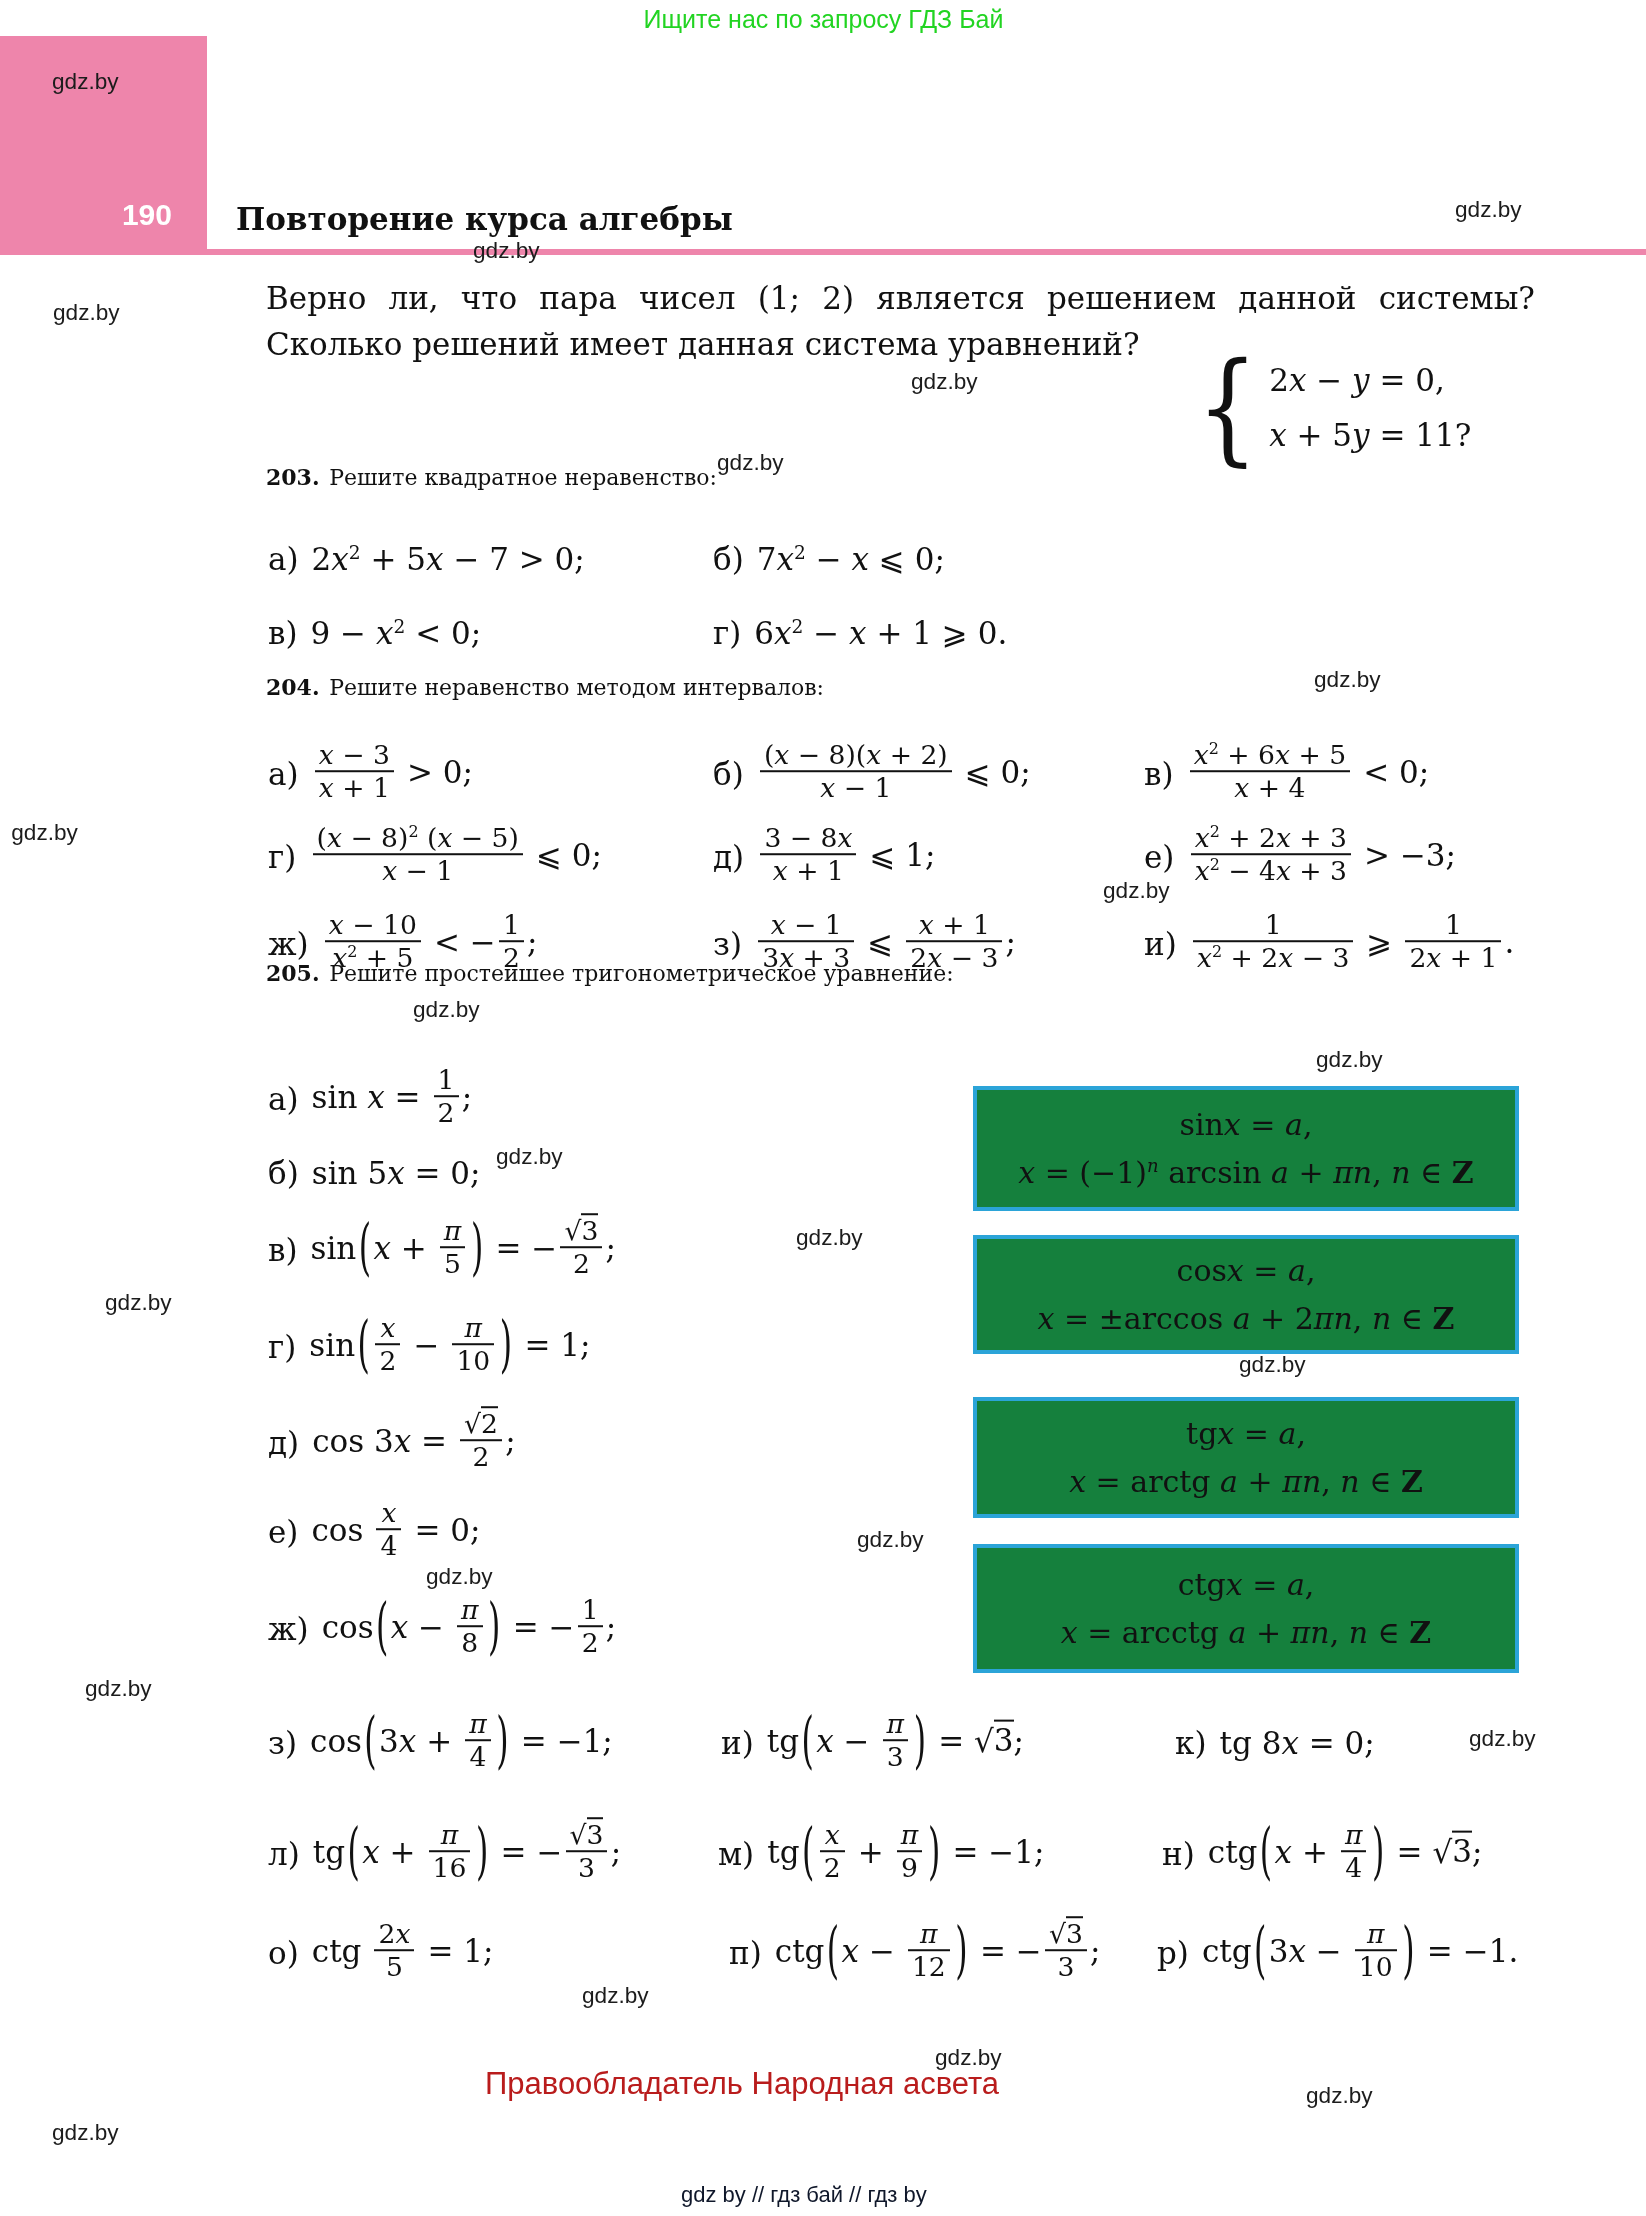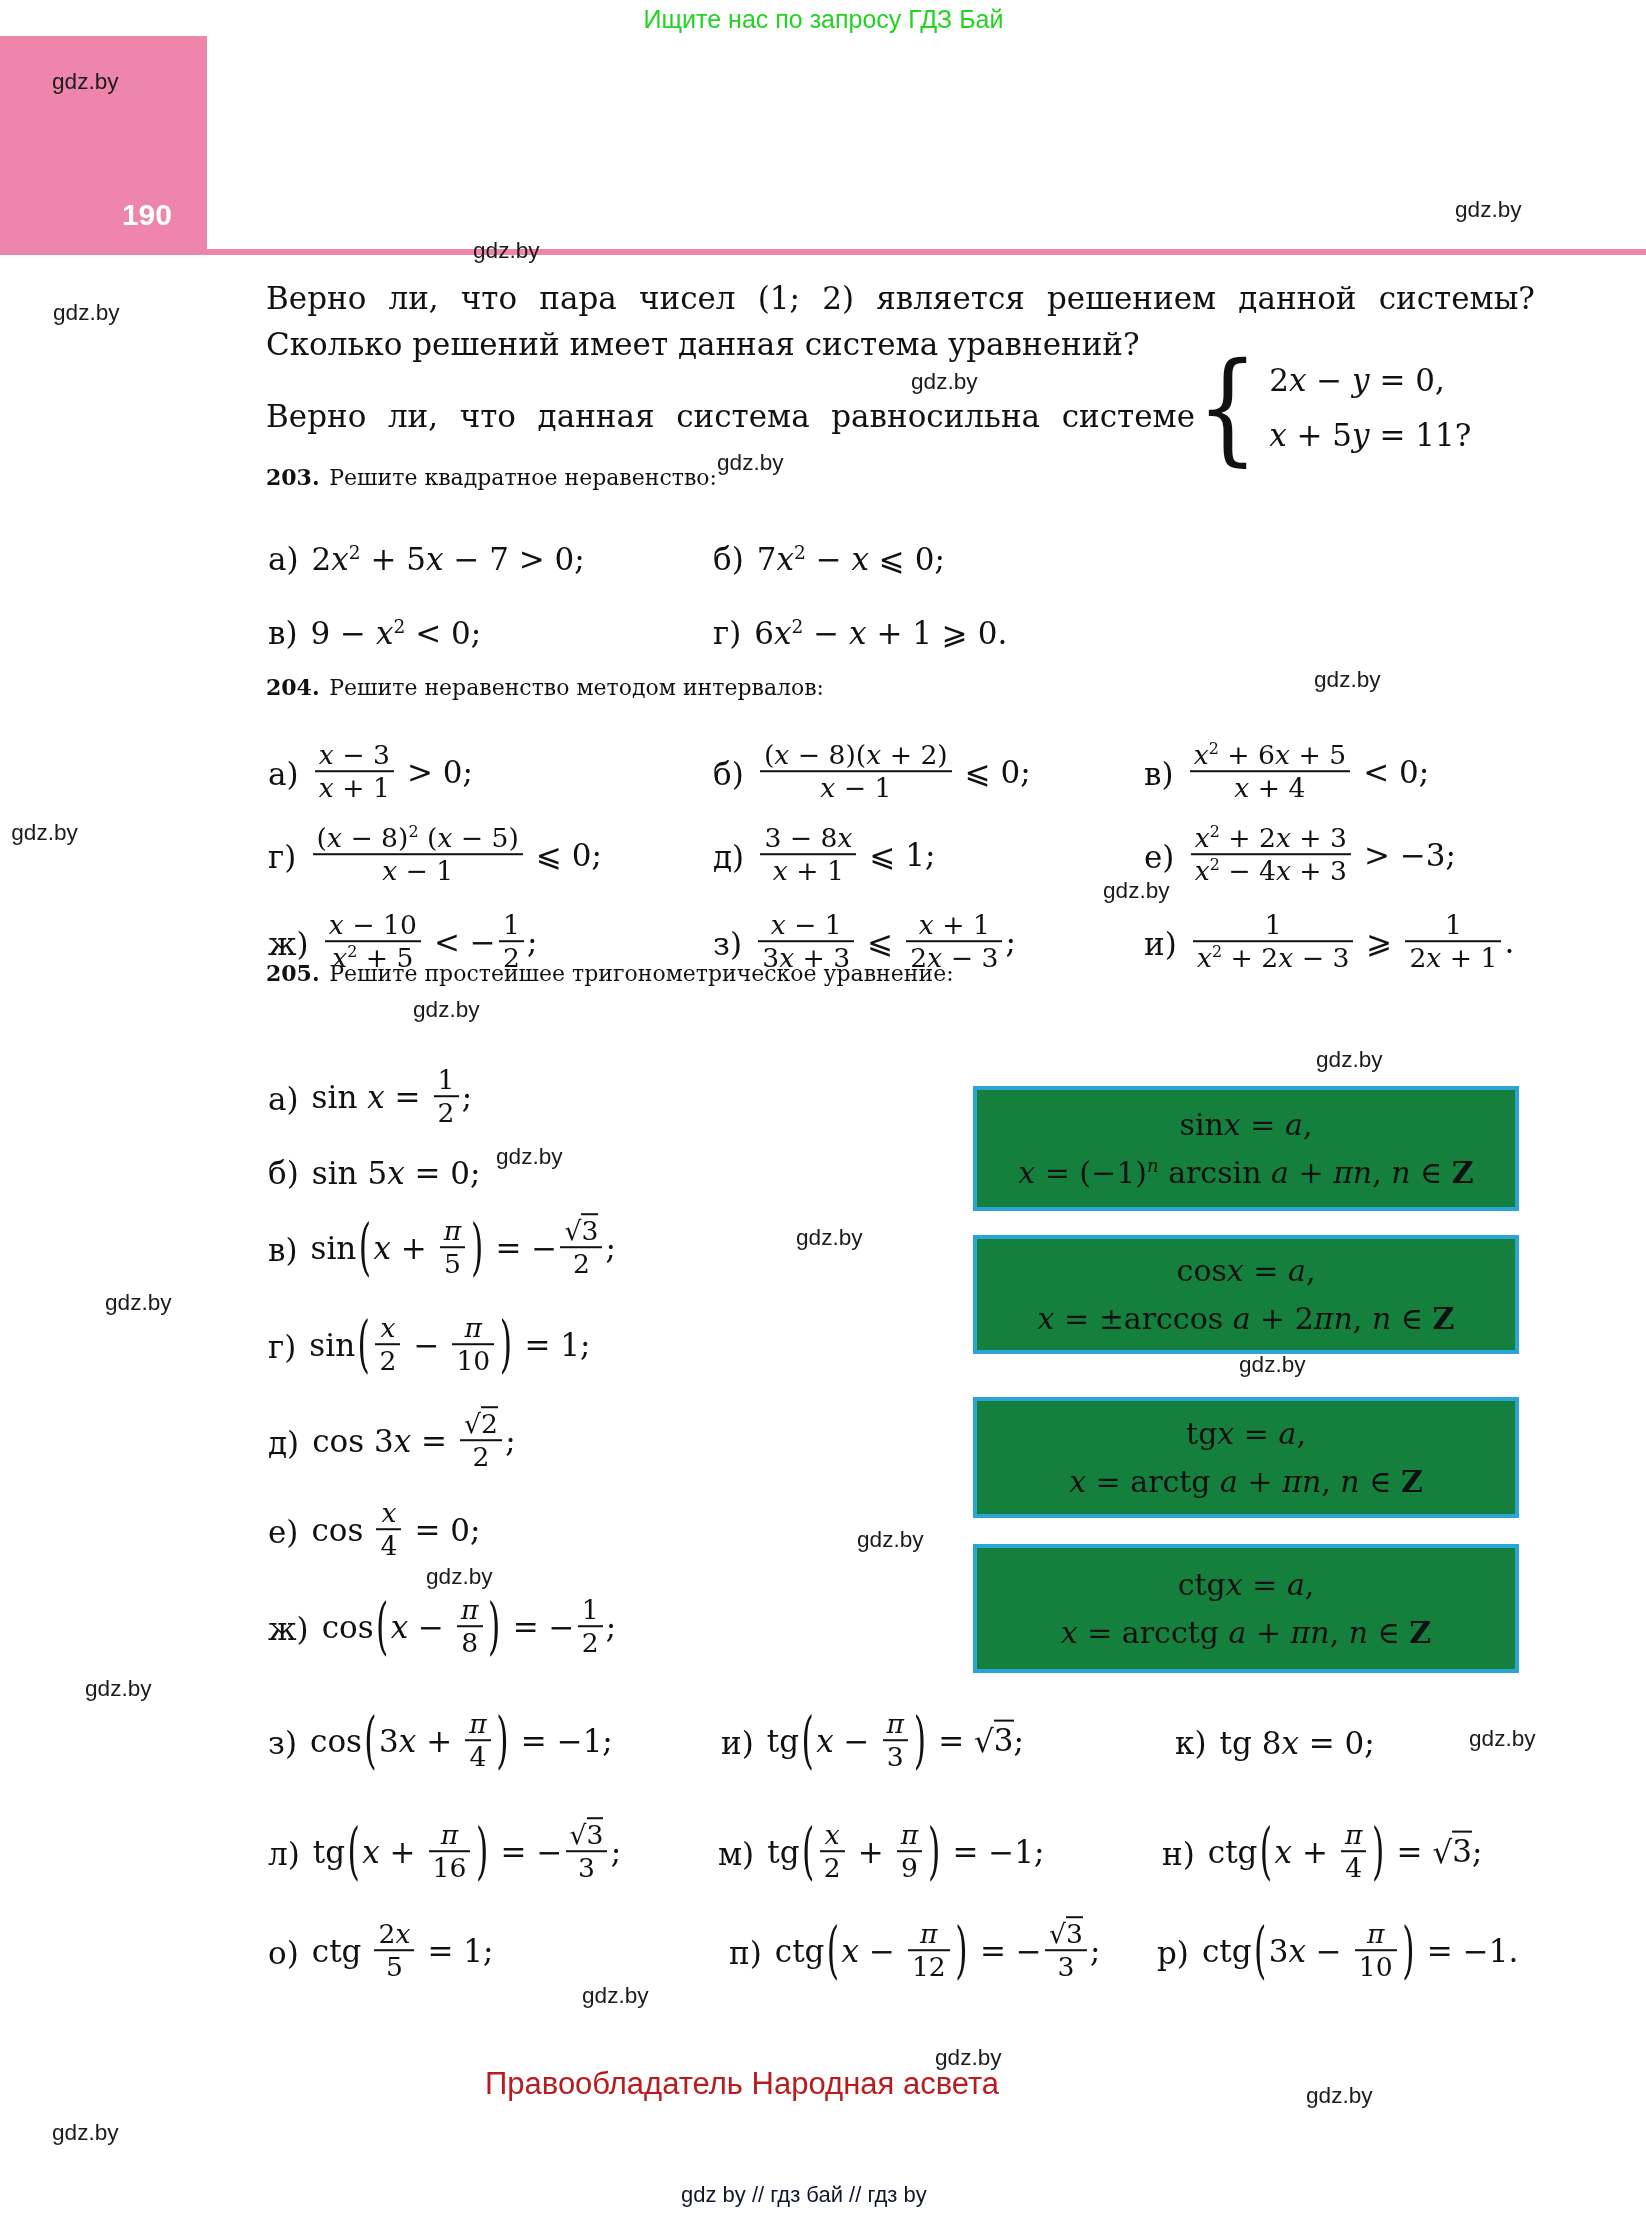--- a/index.html
+++ b/index.html
@@ -70,25 +70,25 @@
 </head>
 <body>
 
 <div class="page">
 
   <div class="banner" style="color: rgb(34, 212, 34);">Ищите нас по запросу ГДЗ Бай</div>
 
   <div class="pink-box" style="background: rgb(238, 133, 171);">
     <span class="page-num">190</span>
   </div>
+  <h1 class="title">Повторение курса алгебры</h1>
   <div class="rule" style="background: rgb(238, 133, 171);"></div>
 
   <div class="introline il1 jl">Верно ли, что пара чисел (1; 2) является решением данной системы?</div>
   <div class="introline il2">Сколько решений имеет данная система уравнений?</div>
-  <div class="introline il3 jl">Верно ли, что данная система равносильна системе</div>
 
   <div class="system">
     <span class="brace">{</span>
     <span class="sys-lines">
       <span>2<i>x</i> − <i>y</i> = 0,</span>
       <span><i>x</i> + 5<i>y</i> = 11?</span>
     </span>
   </div>
 
   <div class="phdr h203">

